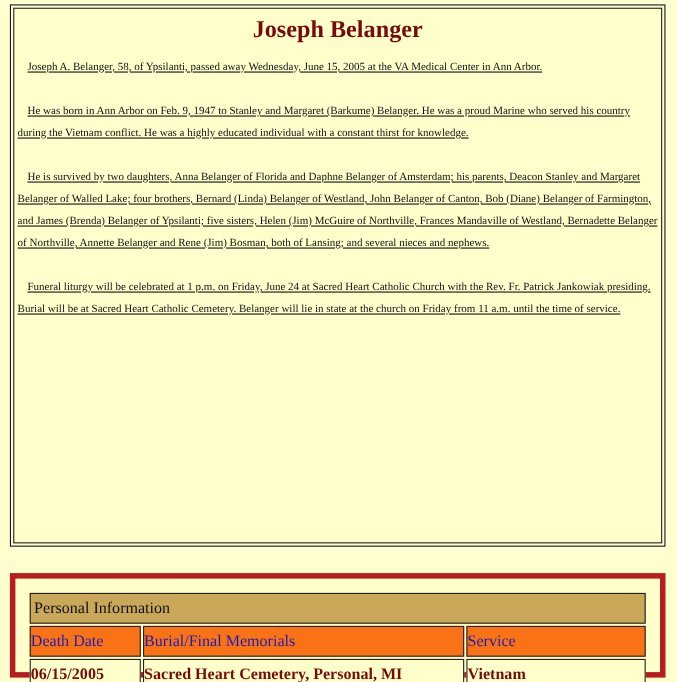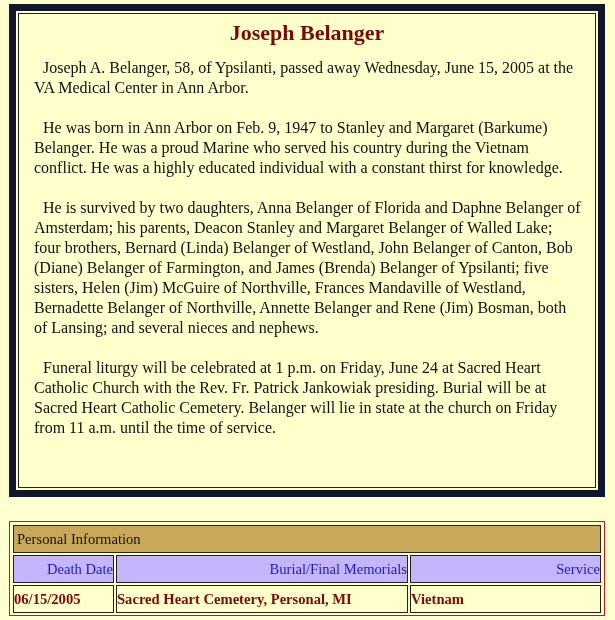--- a/index.html
+++ b/index.html
@@ -5,45 +5,45 @@
   html, body { margin:0; padding:0; }
   body {
     width:615px; height:620px; overflow:hidden;
     background:#ffffd0;
     font-family:"Liberation Serif", "DejaVu Serif", serif;
     color:#111;
     position:relative;
   }
   .obit {
     position:absolute; left:9px; top:4px; width:596px; height:493px;
-    border:7px solid #0f172a; padding:2px; box-sizing:border-box;
+    border:1px solid #0f172a; padding:2px; box-sizing:border-box;
   }
   .obit-inner {
     border:1px solid #222; width:100%; height:100%; box-sizing:border-box;
     background:#ffffcc;
   }
   .title {
     text-align:center; color:#7a0a0a; font-weight:bold; font-size:22px;
     margin:0; padding-top:6px; line-height:26px;
   }
   .para {
-    font-size:16px; line-height:20px; margin:12px; padding:0 2px 0 3px;
+    font-size:10px; line-height:20px; margin:0; padding:0 2px 0 3px;text-decoration:underline;
   }
   .para + .para { margin-top:20px; }
   .p1 { margin-top:12px; }
   .indent { display:inline-block; width:9px; }
   .info {
     position:absolute; left:9px; top:521px; width:596px; height:95px;
-    border:1px solid #b91c1c; box-sizing:border-box; padding:1px;
+    border:5px solid #b91c1c; box-sizing:border-box; padding:11px;
     background:#ffffcc;
   }
   table { border-collapse:separate; border-spacing:2px; width:100%; }
   td { border:1px solid #222; font-size:14.6px; padding:0; }
   .hdr td { background:#c9a85a; height:26px; padding-left:3px; }
-  .labels td { color:#1c1cb8; text-align:right; height:26px; background:#c4b5fd; }
+  .labels td { color:#1c1cb8; text-align:left; height:26px; background:#f97316; }
   .vals td { color:#7a0a0a; text-align:left; font-weight:bold; height:26px; background:#ffffcc; }
 </style>
 </head>
 <body>
 
 <div class="obit">
   <div class="obit-inner">
     <h1 class="title">Joseph Belanger</h1>
     <p class="para p1"><span class="indent"></span><span>Joseph A. Belanger, 58, of Ypsilanti, passed away Wednesday, June 15, 2005 at the VA Medical Center in Ann Arbor.</span></p>
     <p class="para"><span class="indent"></span><span>He was born in Ann Arbor on Feb. 9, 1947 to Stanley and Margaret (Barkume) Belanger. He was a proud Marine who served his country during the Vietnam conflict. He was a highly educated individual with a constant thirst for knowledge.</span></p>

